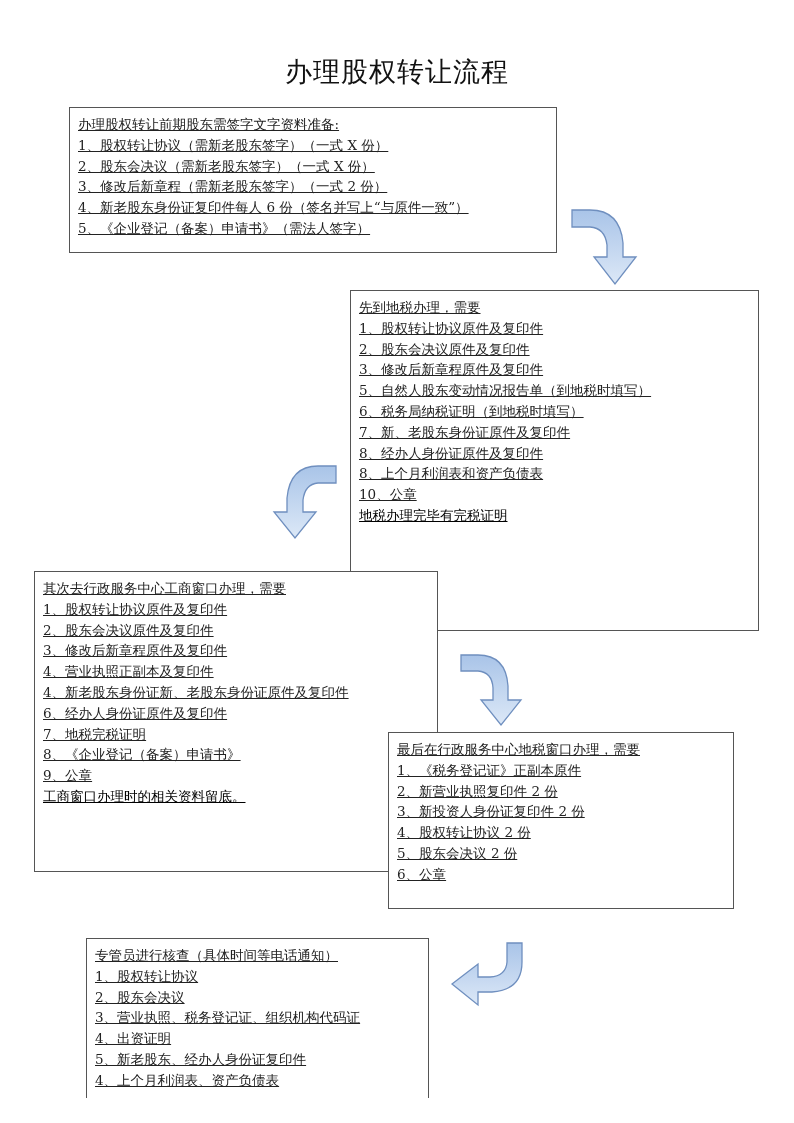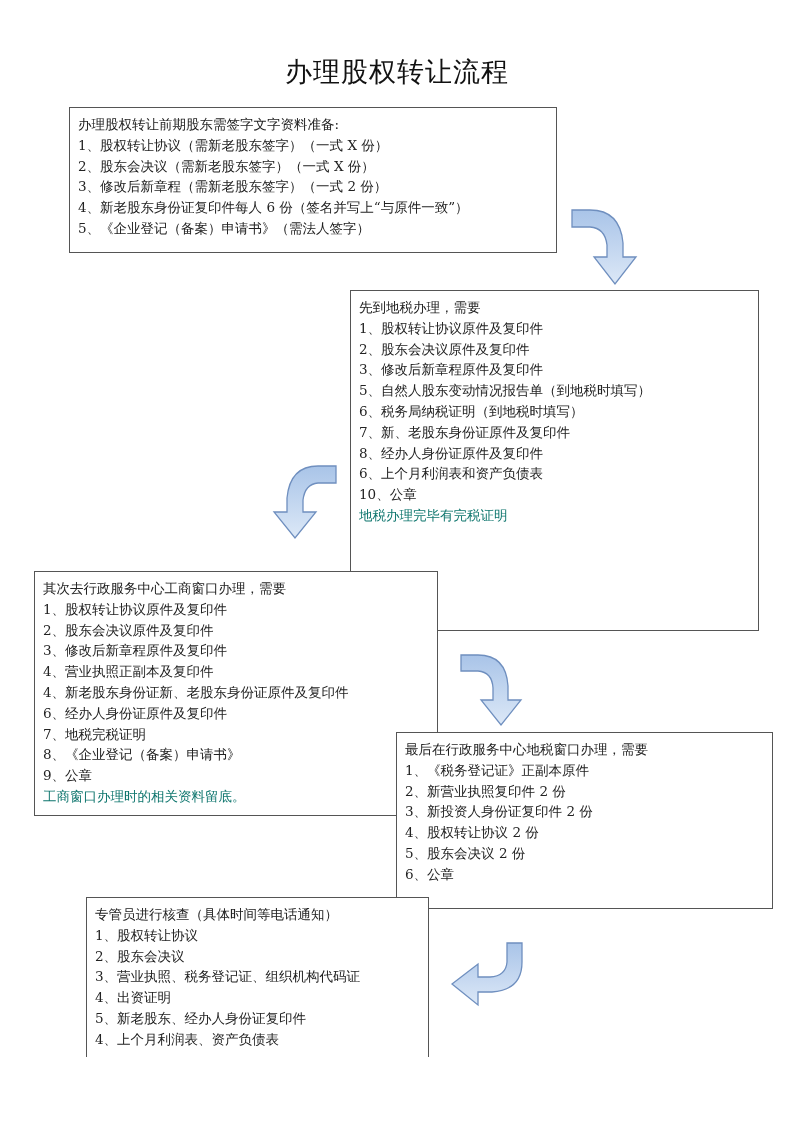--- a/index.html
+++ b/index.html
@@ -2,23 +2,23 @@
 <html><head>
 <meta charset="utf-8">
 <style>
   html, body { margin:0; padding:0; background:#ffffff; }
   body { width:794px; height:1123px; position:relative; overflow:hidden;
          font-family:"DejaVu Serif","Liberation Serif",serif; color:#222; }
   .title { position:absolute; left:0; width:794px; top:54px; text-align:center;
            font-family:Liberation Mono, monospace; font-size:27px; color:#111; letter-spacing:1px; }
   .box { position:absolute; background:#fff; border:1.5px solid #555; box-sizing:border-box;
          padding:6px 8px; font-size:13.5px; line-height:20.8px; }
-  .box .line { white-space:nowrap; }
+  .box .line { white-space:nowrap;text-decoration:underline; }
   .box .line.wrap { white-space:normal; }
-  .red { color:#0f766e; }
+  .red { color:#000000; }
   .arrow { position:absolute; }
 </style>
 </head>
 <body>
 
 <div class="title">办理股权转让流程</div>
 
 <div class="box" style="left:69px; top:107px; width:488px; height:146px;">
   <div class="line">办理股权转让前期股东需签字文字资料准备:</div>
   <div class="line">1、股权转让协议（需新老股东签字）（一式 X 份）</div>
@@ -40,36 +40,36 @@
 
 <div class="box" style="left:350px; top:290px; width:409px; height:341px;">
   <div class="line">先到地税办理，需要</div>
   <div class="line">1、股权转让协议原件及复印件</div>
   <div class="line">2、股东会决议原件及复印件</div>
   <div class="line">3、修改后新章程原件及复印件</div>
   <div class="line">5、自然人股东变动情况报告单（到地税时填写）</div>
   <div class="line">6、税务局纳税证明（到地税时填写）</div>
   <div class="line">7、新、老股东身份证原件及复印件</div>
   <div class="line">8、经办人身份证原件及复印件</div>
-  <div class="line">6、上个月利润表和资产负债表</div>
+  <div class="line">8、上个月利润表和资产负债表</div>
   <div class="line">10、公章</div>
   <div class="line red">地税办理完毕有完税证明</div>
 </div>
 
 <svg class="arrow" style="left:266px; top:462px;" width="74" height="78" viewBox="0 0 74 78">
   <defs>
     <linearGradient id="ag2" x1="0" y1="0" x2="0" y2="1">
       <stop offset="0" stop-color="#a9c4e8"></stop>
         <stop offset="1" stop-color="#dce8f7"></stop>
     </linearGradient>
   </defs>
   <path d="M70,4 L52,4 Q24,4 21,36 L21,50 L8,50 L29,76 L50,50 L37,50 L37,38 Q39,22 52,21 L70,21 Z" fill="url(#ag2)" stroke="#6f8fbf" stroke-width="1.3"></path>
 </svg>
 
-<div class="box" style="left:34px; top:571px; width:404px; height:245px;">
+<div class="box" style="left:34px; top:571px; width:404px; height:301px;">
   <div class="line">其次去行政服务中心工商窗口办理，需要</div>
   <div class="line">1、股权转让协议原件及复印件</div>
   <div class="line">2、股东会决议原件及复印件</div>
   <div class="line">3、修改后新章程原件及复印件</div>
   <div class="line">4、营业执照正副本及复印件</div>
   <div class="line">4、新老股东身份证新、老股东身份证原件及复印件</div>
   <div class="line">6、经办人身份证原件及复印件</div>
   <div class="line">7、地税完税证明</div>
   <div class="line">8、《企业登记（备案）申请书》</div>
   <div class="line">9、公章</div>
@@ -79,31 +79,31 @@
 <svg class="arrow" style="left:458px; top:652px;" width="72" height="76" viewBox="0 0 72 76">
   <defs>
     <linearGradient id="ag3" x1="0" y1="0" x2="0" y2="1">
       <stop offset="0" stop-color="#a9c4e8"></stop>
         <stop offset="1" stop-color="#dce8f7"></stop>
     </linearGradient>
   </defs>
   <path d="M3,3 L20,3 Q48,3 50,34 L50,48 L63,48 L43,73 L23,48 L35,48 L35,36 Q34,20 20,19 L3,19 Z" fill="url(#ag3)" stroke="#6f8fbf" stroke-width="1.3"></path>
 </svg>
 
-<div class="box" style="left:396px; top:732px; width:377px; height:177px;">
+<div class="box" style="left:388px; top:732px; width:346px; height:177px;">
   <div class="line">最后在行政服务中心地税窗口办理，需要</div>
   <div class="line">1、《税务登记证》正副本原件</div>
   <div class="line">2、新营业执照复印件 2 份</div>
   <div class="line">3、新投资人身份证复印件 2 份</div>
   <div class="line">4、股权转让协议 2 份</div>
   <div class="line">5、股东会决议 2 份</div>
   <div class="line">6、公章</div>
 </div>
 
-<div class="box" style="left:86px; top:897px; width:343px; height:160px; border-bottom:none;">
+<div class="box" style="left:86px; top:938px; width:343px; height:160px; border-bottom:none;">
   <div class="line">专管员进行核查（具体时间等电话通知）</div>
   <div class="line">1、股权转让协议</div>
   <div class="line">2、股东会决议</div>
   <div class="line">3、营业执照、税务登记证、组织机构代码证</div>
   <div class="line">4、出资证明</div>
   <div class="line">5、新老股东、经办人身份证复印件</div>
   <div class="line">4、上个月利润表、资产负债表</div>
 </div>
 
 <svg class="arrow" style="left:450px; top:940px;" width="76" height="76" viewBox="0 0 76 76">

